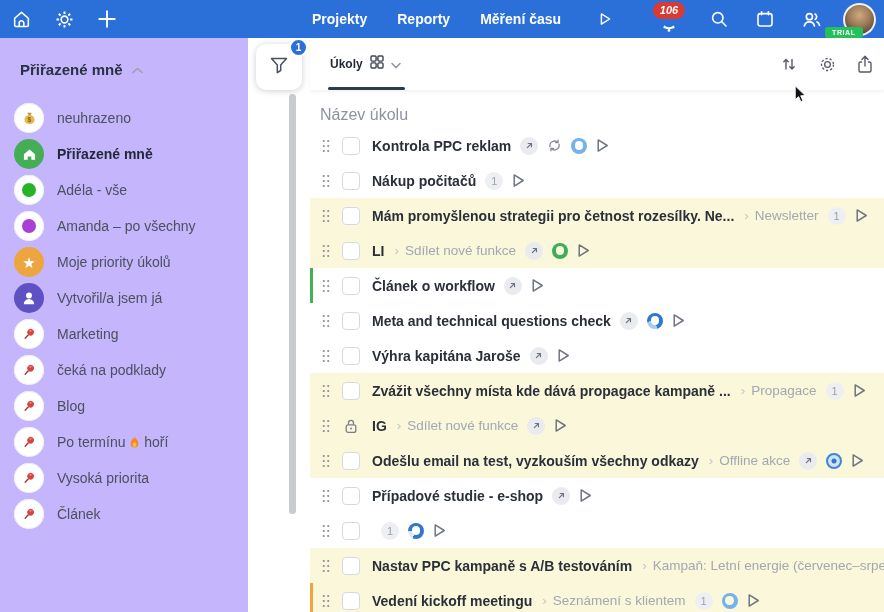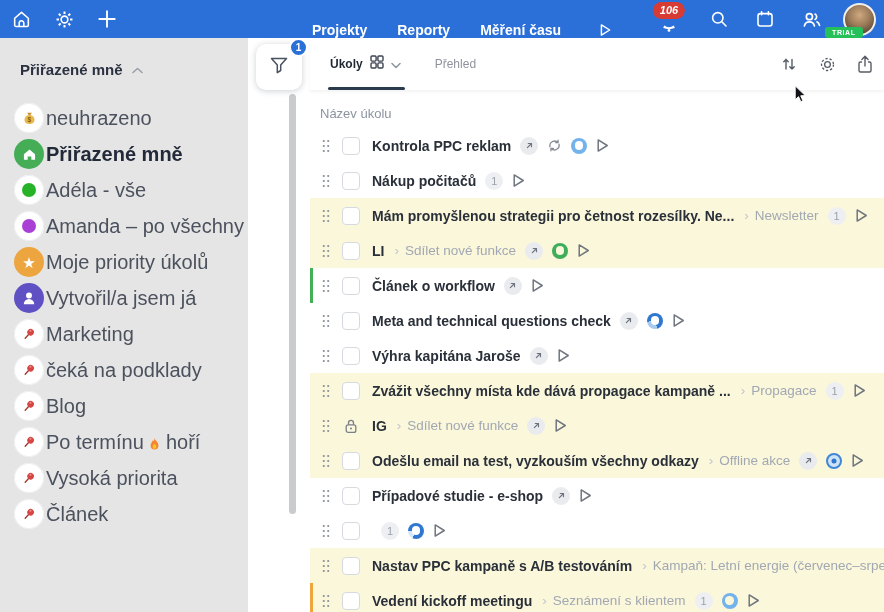--- a/index.html
+++ b/index.html
@@ -6,46 +6,46 @@
   html,body { width:884px; height:612px; }
   body {
     position:relative; overflow:hidden; background:#fff;
     font-family:"Liberation Sans", sans-serif;
     -webkit-font-smoothing:antialiased;
   }
   
   .topbar { position:absolute; top:0; left:0; right:0; height:38px; background:#2b70d9; }
   .tb-left { position:absolute; left:7px; top:0; height:38px; display:flex; align-items:center; gap:15px; }
   .tb-ico { width:28px; height:28px; display:flex; align-items:center; justify-content:center; cursor:pointer; }
-  .tb-nav { position:absolute; left:312px; top:11px; height:38px; display:flex; align-items:center; gap:30px; }
+  .tb-nav { position:absolute; left:312px; top:0; height:38px; display:flex; align-items:center; gap:30px; }
   .tb-nav .nav-link { color:#fff; font-size:14px; font-weight:700; cursor:pointer; white-space:nowrap; }
   .tb-right { position:absolute; right:8px; top:0; height:38px; display:flex; align-items:center; gap:18px; }
   .bell-wrap { position:relative; width:36px; height:36px;font-style:italic; }
   .bell-glyph { position:absolute; left:50%; bottom:1px; transform:translateX(-50%); }
   .notif-badge { position:absolute; top:1px; left:50%; transform:translateX(-50%);
     background:#d83a34; color:#fff; font-size:11px; font-weight:700;
     padding:2px 7px; border-radius:10px; line-height:13px; }
   .avatar-wrap { position:relative; width:33px; height:33px; }
   .avatar { width:33px; height:33px; border-radius:50%; border:2px solid rgba(255,255,255,.9);
     background:radial-gradient(circle at 50% 35%, #cfa980 0%, #9a7a58 45%, #5d4936 80%, #473627 100%); }
   .trial-pill { position:absolute; left:-18px; bottom:-2px; background:#25c05a; color:#fff;
     font-size:7px; font-weight:700; letter-spacing:.6px; padding:2px 7px; border-radius:3px; }
   
-  .sidebar { position:absolute; left:0; top:38px; width:248px; bottom:0; background:#e5e5e5; }
+  .sidebar { position:absolute; left:0; top:38px; width:248px; bottom:0; background:#c4b5fd; }
   .side-head { display:flex; align-items:center; gap:9px; padding:22px 0 8px 20px; cursor:pointer; }
   .side-head .lbl { font-size:15px; font-weight:700; color:#2a3140; }
   .side-list { padding-top:14px; }
   .side-item { height:36px; display:flex; align-items:center; padding-left:14px; cursor:pointer; }
   .side-item .ic { width:30px; height:30px; border-radius:50%; flex:0 0 auto;
     display:flex; align-items:center; justify-content:center; background:#fff;
     box-shadow:0 0 0 1px #eceef1 inset; }
   .side-item .ic.full-green { background:#46ad57; box-shadow:none; }
   .side-item .ic.bg-orange { background:#eca53f; box-shadow:none; }
   .side-item .ic.bg-purple { background:#5f51c3; box-shadow:none; }
-  .side-item .lbl { margin-left:2px; font-size:20px; color:#4b515d; white-space:nowrap; }
+  .side-item .lbl { margin-left:13px; font-size:14px; color:#4b515d; white-space:nowrap; }
   .side-item.active .lbl { font-weight:700; color:#222938; }
   .dot { width:14px; height:14px; border-radius:50%; }
   .dot.green { background:#27b327; }
   .dot.purple { background:#aa3fd6; }
   .star-ch { color:#fff; font-size:15px; line-height:1; }
   
   .content { position:absolute; left:248px; top:38px; right:0; bottom:0; background:#fff; }
   .filter-card { position:absolute; left:8px; top:6px; width:46px; height:46px; background:#fff;
     border-radius:10px; box-shadow:0 1px 6px rgba(25,35,55,.22); display:flex; align-items:center;
     justify-content:center; cursor:pointer; z-index:5; }
@@ -58,21 +58,21 @@
   .tab .t-lbl { font-size:12px; }
   .tab.active .t-lbl { font-weight:700; color:#1f2733; }
   .tab.active::after { content:""; position:absolute; left:-2px; right:-4px; bottom:0; height:3px;
     background:#2c3a4e; border-radius:2px; }
   .tab.inactive { margin-left:34px; }
   .tab.inactive .t-lbl { color:#8d939e; font-weight:400; }
   .tb-actions { margin-left:auto; display:flex; align-items:center; gap:16px; padding-right:8px; }
   .act-ico { width:22px; height:22px; display:flex; align-items:center; justify-content:center; cursor:pointer; }
   .vscroll { position:absolute; left:41px; top:56px; width:7px; height:420px; background:#c9cbce; border-radius:4px; cursor:pointer; }
   .tasks { position:absolute; left:62px; top:52px; right:0; bottom:0; overflow:hidden; }
-  .colhead { height:38px; padding:16px 0 0 10px; font-size:13px; color:#8d939e; }
+  .colhead { height:38px; padding:16px 0 0 10px; font-size:16px; color:#8d939e; }
   
   .trow { height:35px; display:flex; align-items:center; padding-left:9px; --hole:#fff;
     border-left:3px solid transparent; }
   .trow.hl { background:#fbf7db; --hole:#fbf7db; }
   .trow.b-green { border-left-color:#43b056; }
   .trow.b-orange { border-left-color:#f0a43c; }
   .handle { margin-right:12px; display:flex; cursor:grab; }
   .cbx { width:18px; height:18px; border:1.5px solid #d6dae0; border-radius:4px; background:#fff;
     flex:0 0 auto; margin-right:12px; cursor:pointer; }
   .lockslot { width:18px; height:18px; flex:0 0 auto; margin-right:12px; display:flex;
@@ -323,23 +323,20 @@
           <rect x="1" y="7.9" width="5.1" height="5.1" rx="1"></rect>
           <rect x="7.9" y="7.9" width="5.1" height="5.1" rx="1"></rect>
         </svg>
       </span>
       <span>
         <svg width="10" height="7" viewBox="0 0 10 7" fill="none" stroke="#8d939e" stroke-width="1.5" stroke-linecap="round" stroke-linejoin="round">
           <path d="M1 1.5 L5 5.5 L9 1.5"></path>
         </svg>
       </span>
     </div>
-    <div class="tab inactive">
-      <span class="t-lbl">Přehled</span>
-    </div>
     <div class="tb-actions">
       <span class="act-ico">
         <svg width="18" height="18" viewBox="0 0 18 18" fill="none" stroke="#565c66" stroke-width="1.4" stroke-linecap="round" stroke-linejoin="round">
           <path d="M6 14 V4.5 M6 4.5 L3.8 6.8 M6 4.5 L8.2 6.8"></path>
           <path d="M12 4.5 V14 M12 14 L9.8 11.7 M12 14 L14.2 11.7"></path>
         </svg>
       </span>
       <span class="act-ico">
         <svg width="19" height="19" viewBox="0 0 20 20" fill="none" stroke="#565c66" stroke-width="1.4">
           <circle cx="10" cy="10" r="3"></circle>

